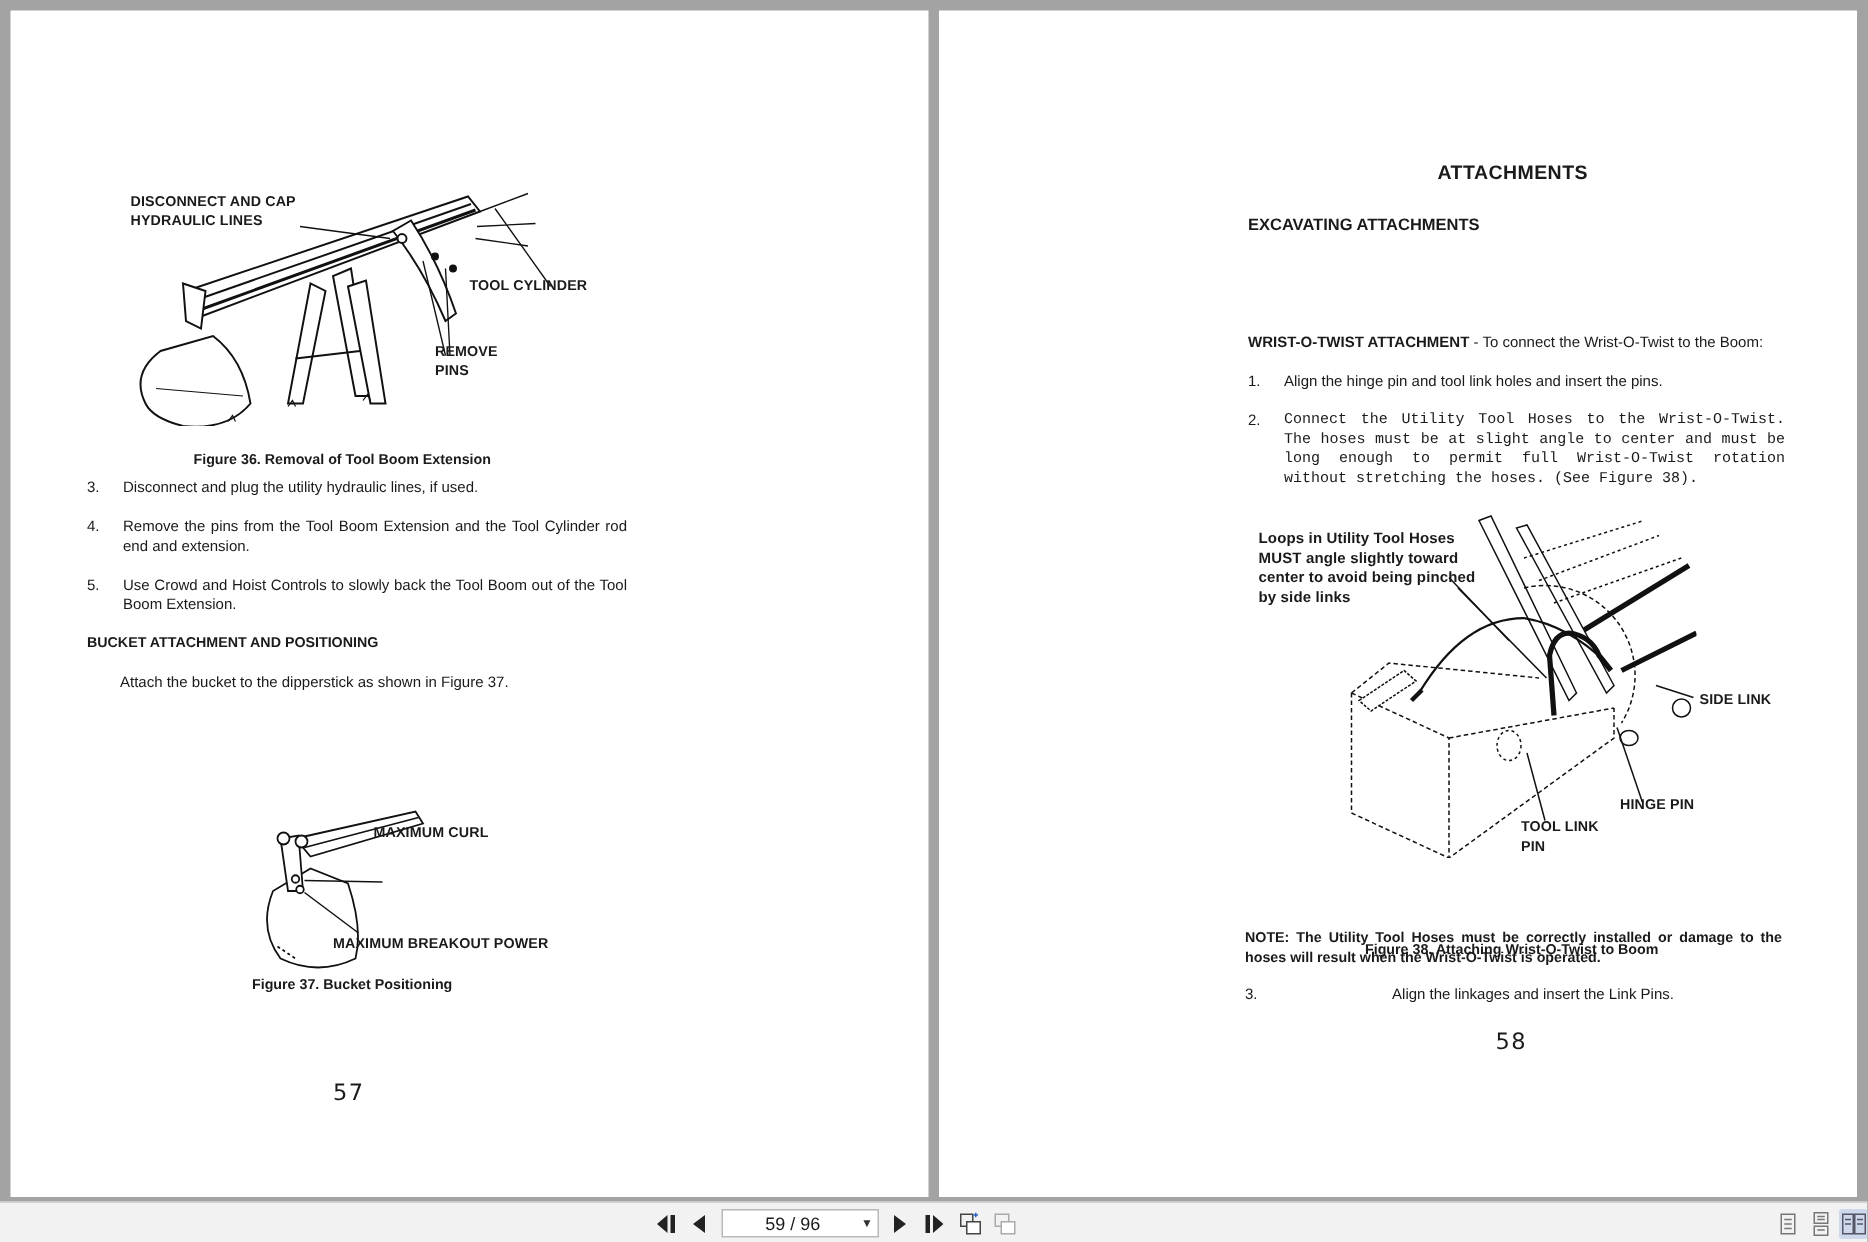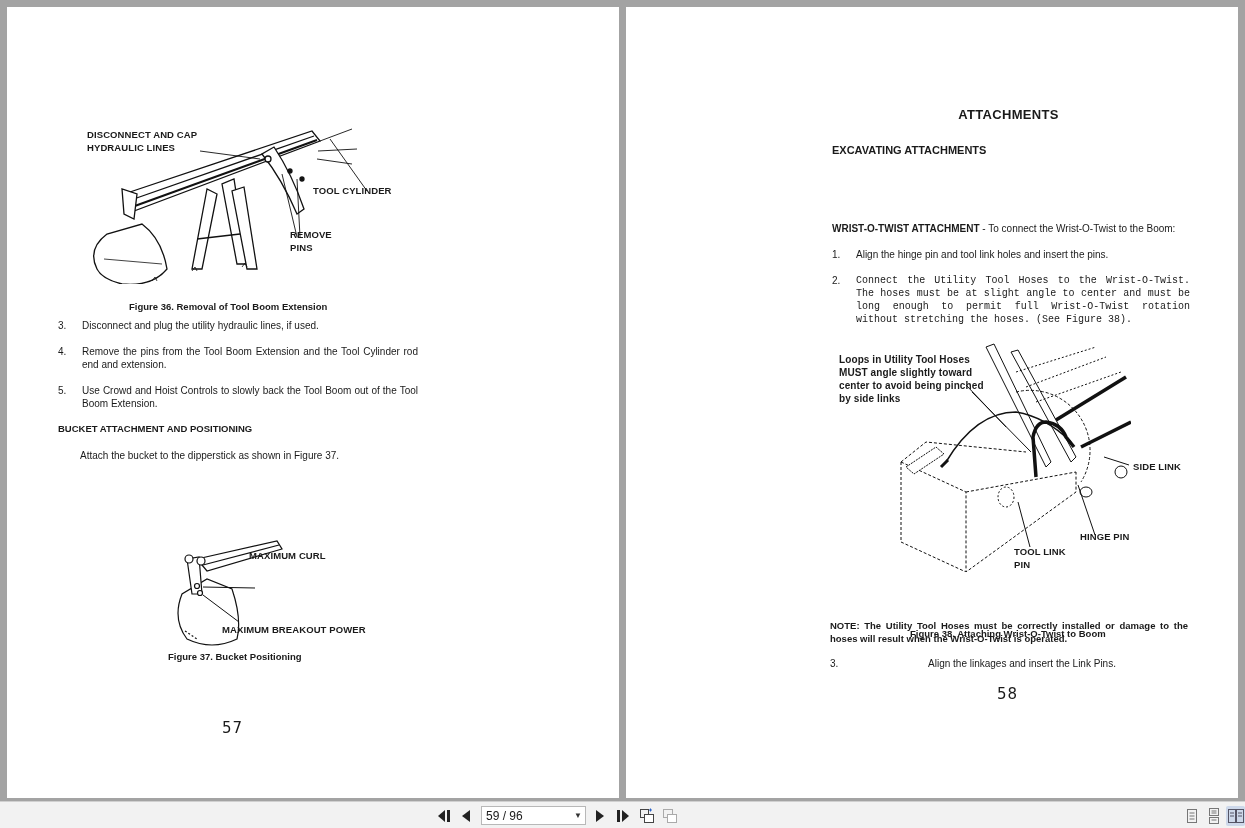--- a/index.html
+++ b/index.html
@@ -14,21 +14,21 @@
   .cap { font-weight: bold; font-size: 9.5px; }
   .body { font-size: 10px; line-height: 13px; }
   .num { position: absolute; width: 16px; }
   .justify { text-align: justify; text-align-last: left; }
   .pgnum { font-size: 15px; font-weight: normal; letter-spacing: 1px; font-family: "DejaVu Sans", sans-serif; }
   .h1 { font-size: 13px; font-weight: bold; letter-spacing: 0.3px; }
   .h2 { font-size: 11px; font-weight: bold; }
   .toolbar { position: absolute; left: 0; top: 801px; width: 1245px; height: 27px; background: #f2f2f2; border-top: 1px solid #d0d0d0; }
   .tb-btn { position: absolute; top: 4px; height: 20px; display: flex; align-items: center; justify-content: center; cursor: pointer; }
   .page-select { position: absolute; left: 481px; top: 4px; width: 105px; height: 19px; background: #fff; border: 1px solid #b8b8b8; font-size: 12px; display: flex; align-items: center; }
-  .page-select .val { flex: 1; padding-left: 4px; }
+  .page-select .val { flex: 1; text-align: center; padding-left: 4px; }
   .page-select .dd { width: 14px; font-size: 8px; text-align: center; color: #333; }
   .view-active { background: #cdd8ea; border-radius: 2px; }
   svg { display: block; }
 </style>
 </head>
 <body>
 
 <div class="viewer">
 
   <div class="page left">

